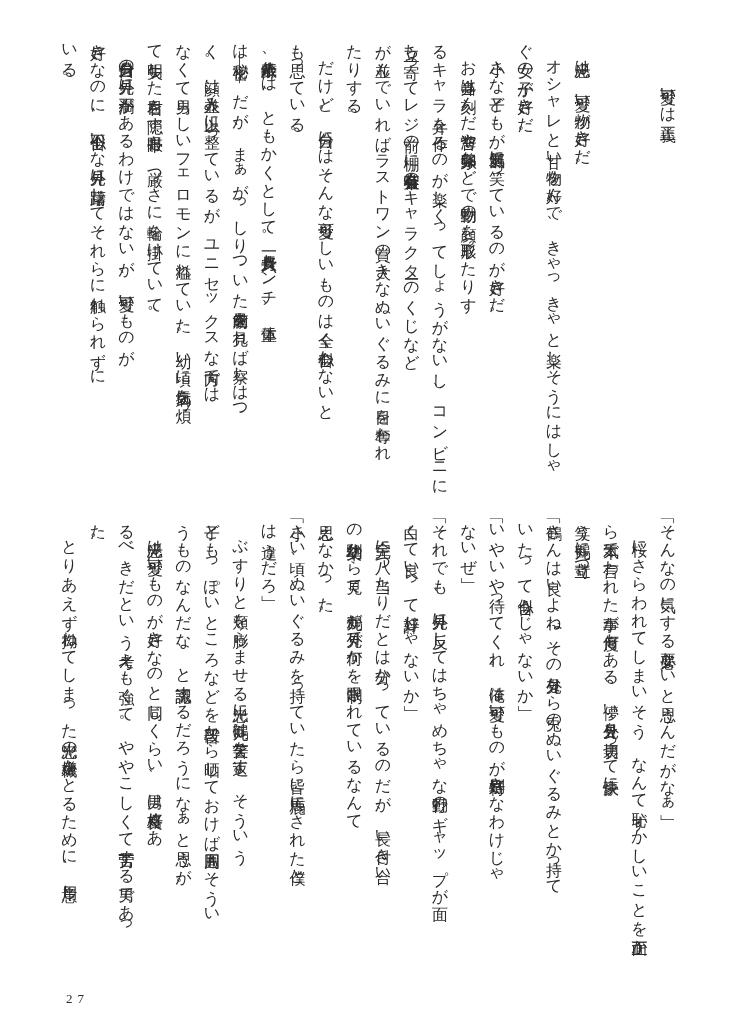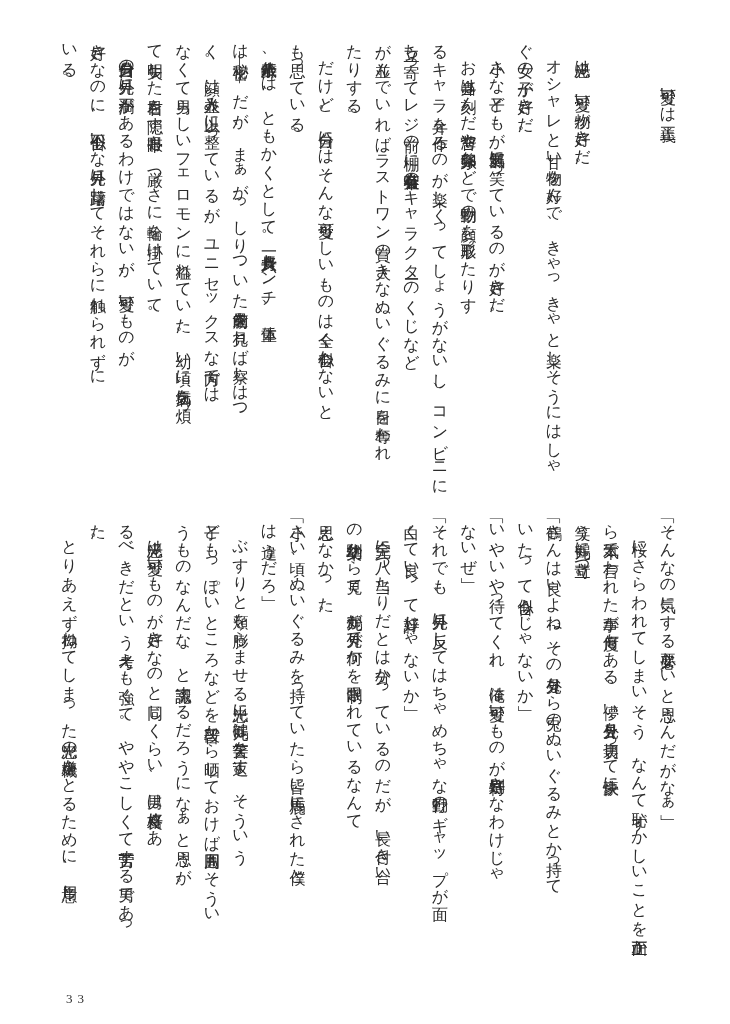--- a/index.html
+++ b/index.html
@@ -95,15 +95,15 @@
       <div class="vline">は違うだろ」</div>
       <div class="vline indent">ぶすりと頬を膨らませる光忠に鶴丸は苦笑を返す。そういう</div>
       <div class="vline">子どもっぽいところなどを普段から晒しておけば周囲もそうい</div>
       <div class="vline">うものなんだな、と認識するだろうになぁと思うが。</div>
       <div class="vline indent">光忠は可愛いものが好きなのと同じくらい、男は格好良くあ</div>
       <div class="vline">るべきだという考えも強くて。ややこしくて苦労する男であっ</div>
       <div class="vline">た。</div>
       <div class="vline indent">とりあえず拗ねてしまった光忠の機嫌をとるために、用意し</div>
     </div>
 
-  <div class="page-number">33</div>
+  <div class="page-number">27</div>
 
 </div>
 
 </body></html>

